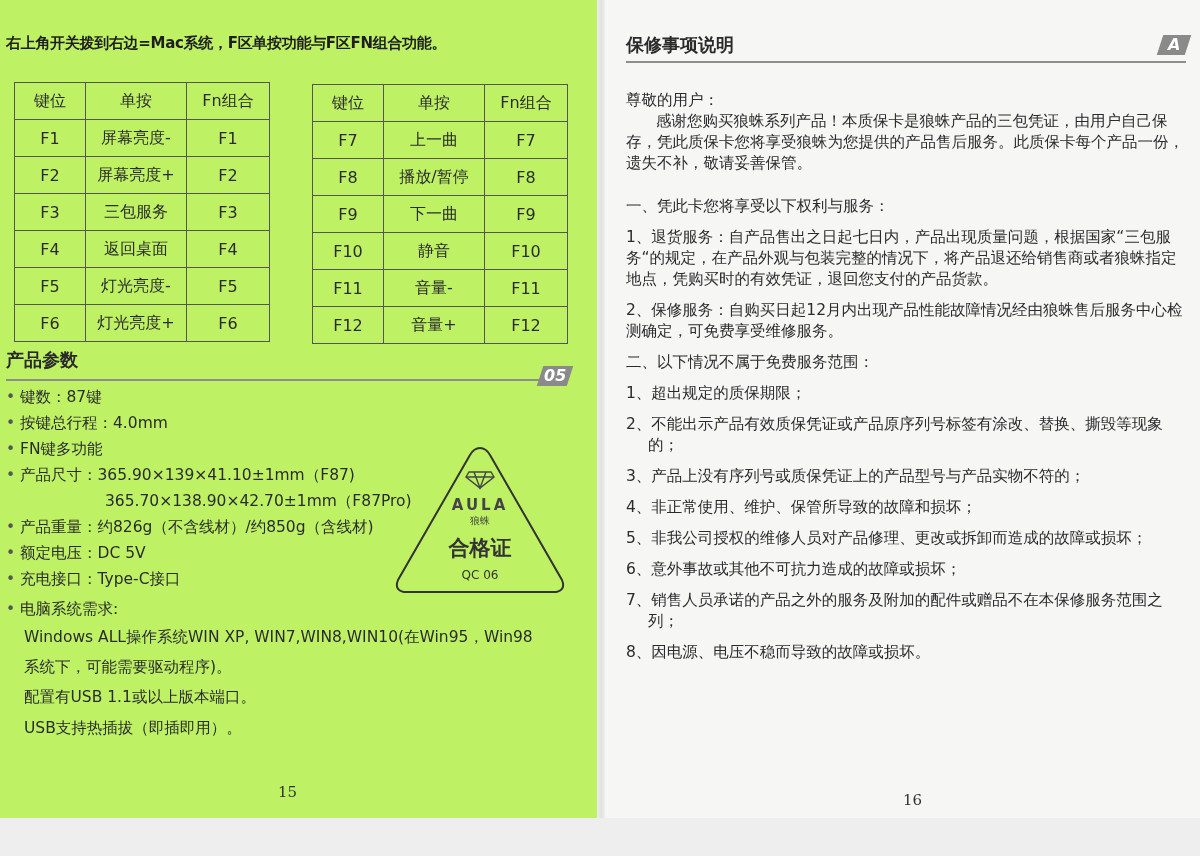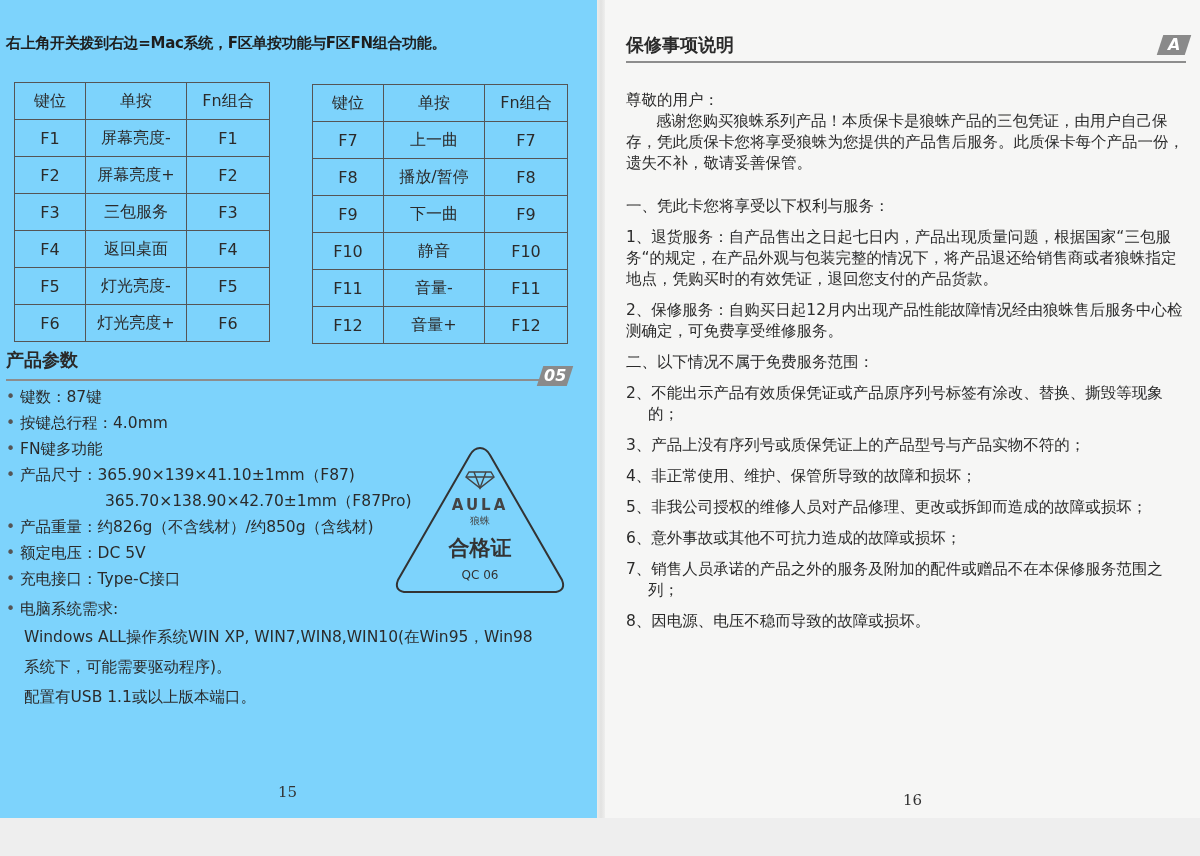--- a/index.html
+++ b/index.html
@@ -2,21 +2,21 @@
 <html><head>
 <meta charset="utf-8">
 <style>
   html, body { margin:0; padding:0; }
   body {
     width:1200px; height:856px; overflow:hidden; position:relative;
     background:#f7f7f6;
     font-family:"DejaVu Sans", sans-serif; color:#2a2a2a;
   }
   .page { position:absolute; top:0; height:856px; }
-  .page-left { left:0; width:600px; background:#7dd3fc; }
+  .page-left { left:0; width:600px; background:#bef264; }
   .page-right { left:600px; width:600px; background:#f6f6f5; }
   .gutter { position:absolute; left:597px; top:0; width:8px; height:856px;
     background:linear-gradient(to right,#ececeb,#e2e2e1,#eeeeed); }
   .bottom-band { position:absolute; left:0; top:818px; width:1200px; height:38px; background:#eeeeee; }
 
   .top-note { position:absolute; left:6px; top:34px; font-size:15px; font-weight:bold; color:#1e1e1e; letter-spacing:-0.3px; }
 
   table.fkeys { position:absolute; border-collapse:collapse; font-size:16px; color:#2b2b2b; }
   table.fkeys td { border:1px solid #555; text-align:center; height:36px; padding:0; }
   #table-left { left:14px; top:82px; }
@@ -146,20 +146,21 @@
     <div class="spec-item"><span class="bullet">•</span><span>FN键多功能</span></div>
     <div class="spec-item"><span class="bullet">•</span><span>产品尺寸：365.90×139×41.10±1mm（F87)</span></div>
     <div class="spec-item indent-size">365.70×138.90×42.70±1mm（F87Pro)</div>
     <div class="spec-item"><span class="bullet">•</span><span>产品重量：约826g（不含线材）/约850g（含线材)</span></div>
     <div class="spec-item"><span class="bullet">•</span><span>额定电压：DC 5V</span></div>
     <div class="spec-item"><span class="bullet">•</span><span>充电接口：Type-C接口</span></div>
     <div class="spec-item" style="margin-top:4px;"><span class="bullet">•</span><span>电脑系统需求:</span></div>
     <div class="spec-item indent" style="line-height:30px;">Windows ALL操作系统WIN XP, WIN7,WIN8,WIN10(在Win95，Win98</div>
     <div class="spec-item indent" style="line-height:30px;">系统下，可能需要驱动程序)。</div>
     <div class="spec-item indent" style="line-height:30px;">配置有USB 1.1或以上版本端口。</div>
+    <div class="spec-item indent" style="line-height:32px;">USB支持热插拔（即插即用）。</div>
   </div>
 
   <div class="qc-badge">
     <svg width="180" height="160" viewBox="0 0 180 160">
       <path d="M90 8 Q96 8 100 15 L172 140 Q176 150 166 152 L14 152 Q4 150 8 140 L80 15 Q84 8 90 8 Z" fill="none" stroke="#333" stroke-width="2"></path>
       <g transform="translate(90,38)" fill="none" stroke="#444" stroke-width="1.4">
         <path d="M-11 -6 L11 -6 L14 -1 L0 10 L-14 -1 Z"></path>
         <path d="M-14 -1 L14 -1 M-6 -6 L0 10 L6 -6"></path>
       </g>
     </svg>
@@ -179,20 +180,21 @@
   <div class="page-num" style="left:303px; top:791px;">16</div>
 </div>
 
 <div class="right-text">
   <p class="para">尊敬的用户：</p>
   <p class="para first-indent">感谢您购买狼蛛系列产品！本质保卡是狼蛛产品的三包凭证，由用户自己保存，凭此质保卡您将享受狼蛛为您提供的产品售后服务。此质保卡每个产品一份，遗失不补，敬请妥善保管。</p>
   <p class="para mt-lg">一、凭此卡您将享受以下权利与服务：</p>
   <p class="para mt">1、退货服务：自产品售出之日起七日内，产品出现质量问题，根据国家“三包服务“的规定，在产品外观与包装完整的情况下，将产品退还给销售商或者狼蛛指定地点，凭购买时的有效凭证，退回您支付的产品货款。</p>
   <p class="para mt">2、保修服务：自购买日起12月内出现产品性能故障情况经由狼蛛售后服务中心检测确定，可免费享受维修服务。</p>
   <p class="para mt">二、以下情况不属于免费服务范围：</p>
+  <p class="para mt hang">1、超出规定的质保期限；</p>
   <p class="para mt hang">2、不能出示产品有效质保凭证或产品原序列号标签有涂改、替换、撕毁等现象的；</p>
   <p class="para mt hang">3、产品上没有序列号或质保凭证上的产品型号与产品实物不符的；</p>
   <p class="para mt hang">4、非正常使用、维护、保管所导致的故障和损坏；</p>
   <p class="para mt hang">5、非我公司授权的维修人员对产品修理、更改或拆卸而造成的故障或损坏；</p>
   <p class="para mt hang">6、意外事故或其他不可抗力造成的故障或损坏；</p>
   <p class="para mt hang">7、销售人员承诺的产品之外的服务及附加的配件或赠品不在本保修服务范围之列；</p>
   <p class="para mt hang">8、因电源、电压不稳而导致的故障或损坏。</p>
 </div>
 
 <div class="gutter"></div>

